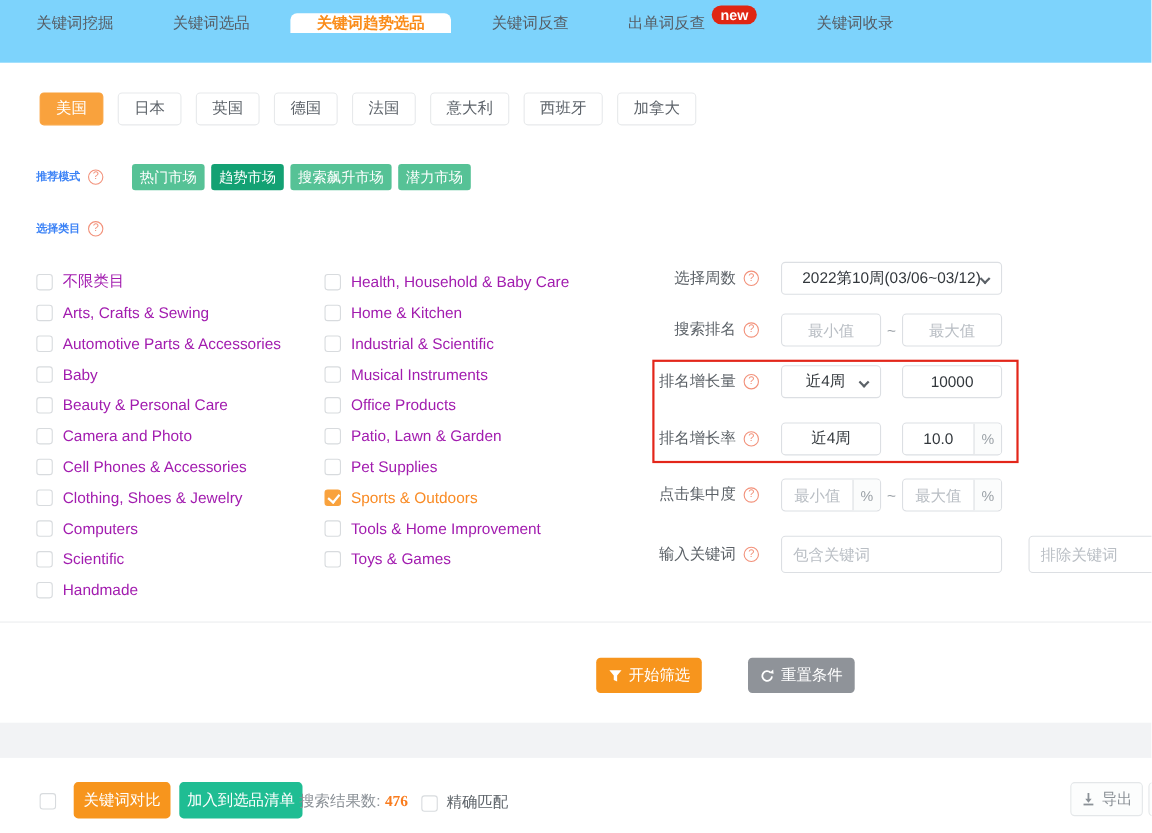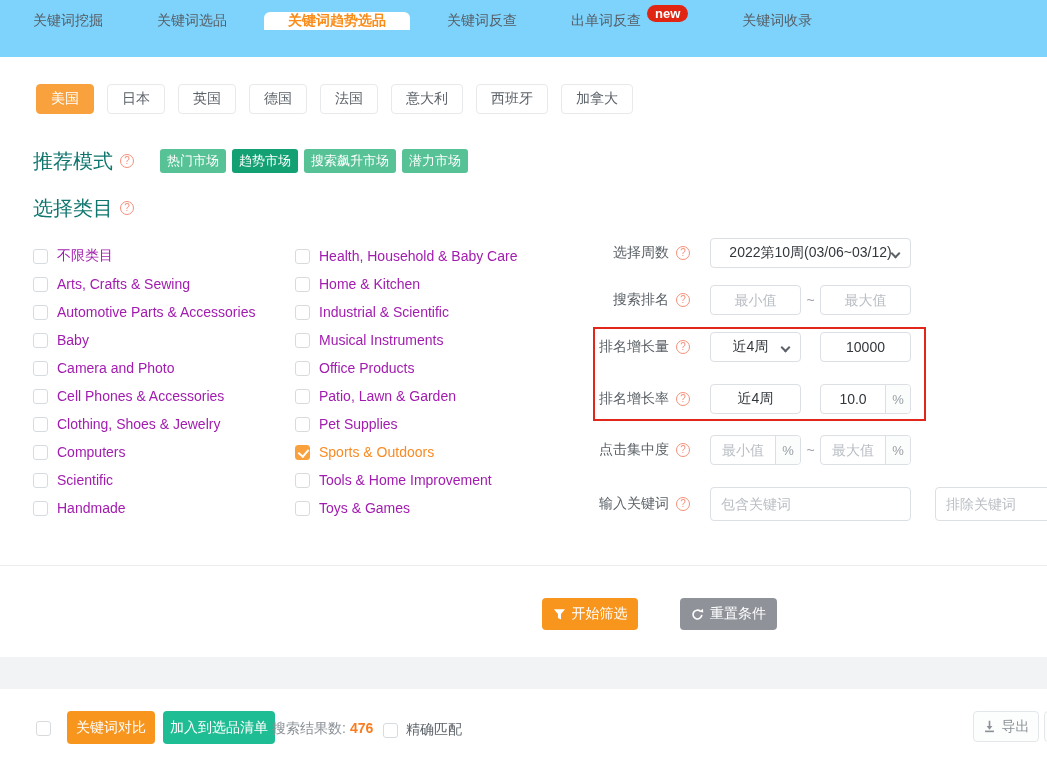--- a/index.html
+++ b/index.html
@@ -16,21 +16,21 @@
                border-radius:9px; padding:1px 8px; margin-left:6px; transform:translateY(-8px); }
 
   
   .countries { position:absolute; top:84px; left:36px; display:flex; gap:13px; }
   .country { height:30px; display:flex; align-items:center; padding:0 14px; background:#fff;
              border:1px solid #e7e9eb; border-radius:4px; font-size:14px; color:#5c6269; cursor:pointer; }
   .country.active { background:#f9a23d; border-color:#f9a23d; color:#fff; }
 
   
   .mode-row { position:absolute; top:149px; left:33px; display:flex; align-items:center; height:24px; }
-  .section-label { font-size:20px; font-weight:400; color:#0f766e; }
+  .section-label { font-size:10px; font-weight:700; color:#3b82f6; }
   .help { width:14px; height:14px; border:1px solid #f2917a; border-radius:50%; color:#f2917a;
           font-size:10px; line-height:12px; display:inline-flex; align-items:center; justify-content:center;
           margin-left:7px; flex:none; }
   .tags { display:flex; gap:6px; margin-left:26px; }
   .tag { background:#56c296; color:#fff; font-size:13px; padding:3px 7px; border-radius:3px; cursor:pointer; }
   .tag.active { background:#13a173; }
   .cat-label { position:absolute; top:196px; left:33px; display:flex; align-items:center; height:24px; }
 
   
   .cat-col { position:absolute; top:242px; width:262px; }
@@ -71,21 +71,21 @@
   .btn { position:absolute; height:32px; border:none; border-radius:4px; color:#fff; font-size:14px;
          display:flex; align-items:center; justify-content:center; gap:6px; cursor:pointer; font-family:inherit; }
   .btn-start { left:542px; top:598px; width:96px; background:#f7951d; }
   .btn-reset { left:680px; top:598px; width:97px; background:#8f9399; }
   .gray-band { position:absolute; top:657px; left:0; width:100%; height:32px; background:#f2f3f5; }
 
   .foot-cb { position:absolute; left:36px; top:721px; }
   .btn-compare { left:67px; top:711px; width:88px; height:33px; background:#f7951d; }
   .btn-add { left:163px; top:711px; width:112px; height:33px; background:#1fbd93; }
   .result { position:absolute; left:272px; top:720px; font-size:14px; color:#8b9197; }
-  .result b { color:#f97c1e; margin-left:4px; font-weight:700; }
+  .result b { color:#f97c1e; margin-left:4px; font-weight:700;font-family:Liberation Serif, serif; }
   .exact { position:absolute; left:383px; top:721px; display:flex; align-items:center; cursor:pointer; }
   .exact .lbl { margin-left:8px; font-size:14px; color:#5d6369; }
   .btn-export { left:973px; top:711px; width:66px; height:31px; background:#fcfdfd;
                 border:1px solid #e4e7e9; color:#8b9197; }
   .partial-btn { position:absolute; left:1044px; top:711px; width:20px; height:31px;
                  background:#fcfdfd; border:1px solid #e4e7e9; border-radius:4px; }
 </style>
 </head>
 <body>
 
@@ -139,20 +139,24 @@
         <span class="cb"></span>
         <span class="lbl">Arts, Crafts &amp; Sewing</span>
       </div>
     <div class="cat-row">
         <span class="cb"></span>
         <span class="lbl">Automotive Parts &amp; Accessories</span>
       </div>
     <div class="cat-row">
         <span class="cb"></span>
         <span class="lbl">Baby</span>
+      </div>
+    <div class="cat-row">
+        <span class="cb"></span>
+        <span class="lbl">Beauty &amp; Personal Care</span>
       </div>
     <div class="cat-row">
         <span class="cb"></span>
         <span class="lbl">Camera and Photo</span>
       </div>
     <div class="cat-row">
         <span class="cb"></span>
         <span class="lbl">Cell Phones &amp; Accessories</span>
       </div>
     <div class="cat-row">

